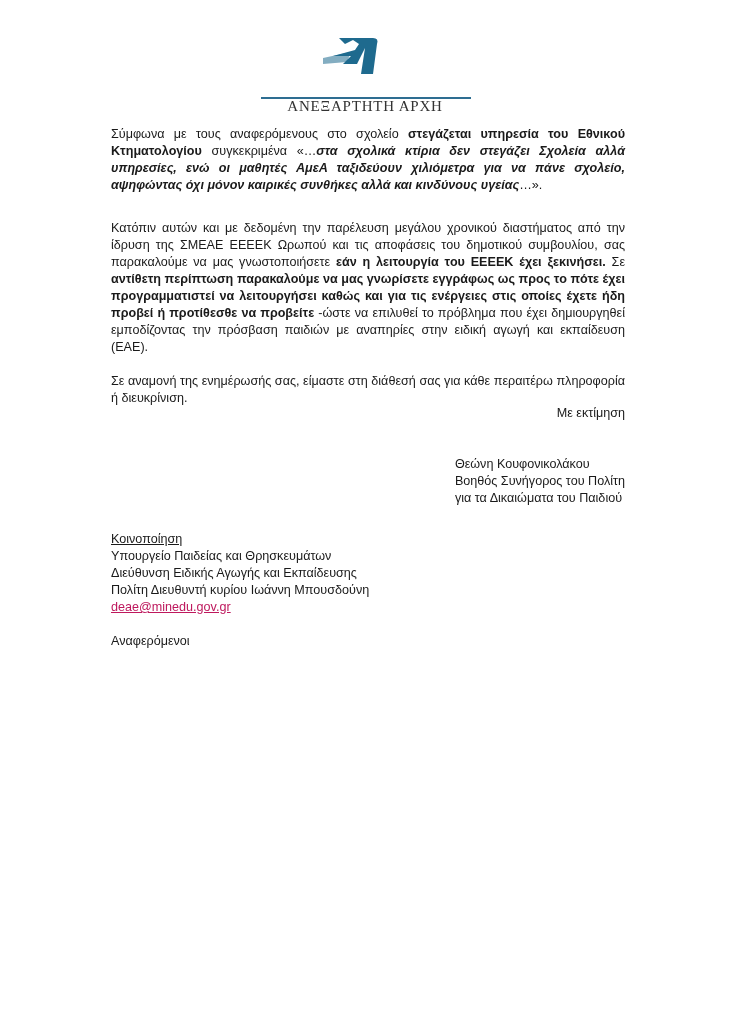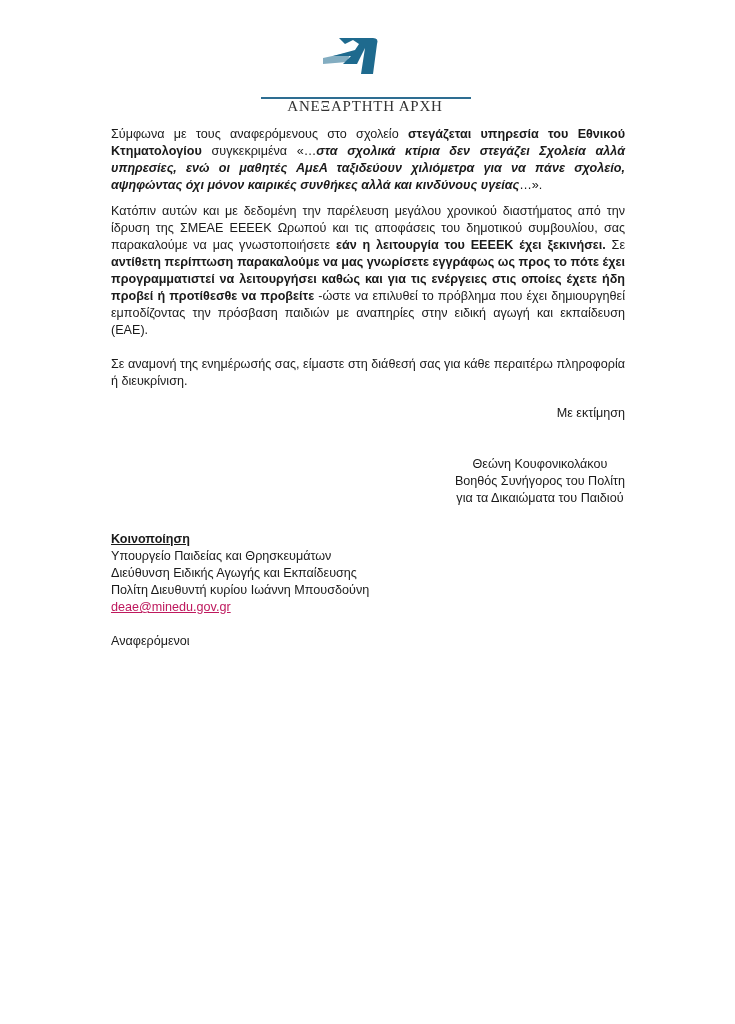--- a/index.html
+++ b/index.html
@@ -8,30 +8,30 @@
   .logo { position: absolute; left: 255px; top: 34px; width: 230px; height: 75px; }
   .logo-mark { position: absolute; left: 62px; top: 0; width: 70px; height: 42px; }
   .logo-title { position: absolute; left: 0; top: 42px; width: 220px; text-align: center;
                 font-family: "Liberation Serif", serif; font-size: 17.5px; letter-spacing: 0.2px;
                 color: #333; white-space: nowrap; }
   .logo-line { position: absolute; left: 6px; top: 63px; width: 210px; height: 2px; background: #2e6e92; }
   .logo-sub { position: absolute; left: 0; top: 64px; width: 220px; text-align: center;
               font-family: "Liberation Serif", serif; font-size: 15px; letter-spacing: 0.8px; color: #333; }
   .content { position: absolute; left: 111px; top: 126px; width: 514px; font-size: 12.6px; line-height: 17px; }
   p { margin: 0; text-align: justify; }
-  .p1 { margin-bottom: 9px; }
+  .p1 { margin-bottom: 26px; }
   .p2 { margin-bottom: 17px; }
   .p3 { margin-bottom: 8px; }
   b { font-weight: bold; }
   .bi { font-weight: bold; font-style: italic; }
-  .sign { position: absolute; right: 110px; text-align: center; font-size: 12.6px; line-height: 17px; padding-left: 12px; }
+  .sign { position: absolute; right: 110px; text-align: left; font-size: 12.6px; line-height: 17px; padding-left: 12px; }
   .closing { top: 405px; }
   .signature { top: 456px; }
   .cc { position: absolute; left: 111px; top: 531px; font-size: 12.6px; line-height: 17px; }
-  .cc-title { font-weight: bold; text-decoration: underline; }
+  .cc-title { font-weight: normal; text-decoration: underline; }
   .cc a { color: #be185d; text-decoration: underline; }
   .cc .gap { height: 17px; }
 </style>
 </head>
 <body>
 
 <div class="logo">
   <svg class="logo-mark" viewBox="0 0 70 42">
     <path d="M6 24 L34 18 L30 28 L6 30 Z" fill="#1e6a8e" opacity="0.55"></path>
     <path d="M16 22 L38 16 L42 10 L36 6 L28 10 L22 4 L56 4 Q62 4 60 10 L56 40 L44 40 L48 14 L40 30 L26 30 L34 22 Z" fill="#1e6a8e"></path>

